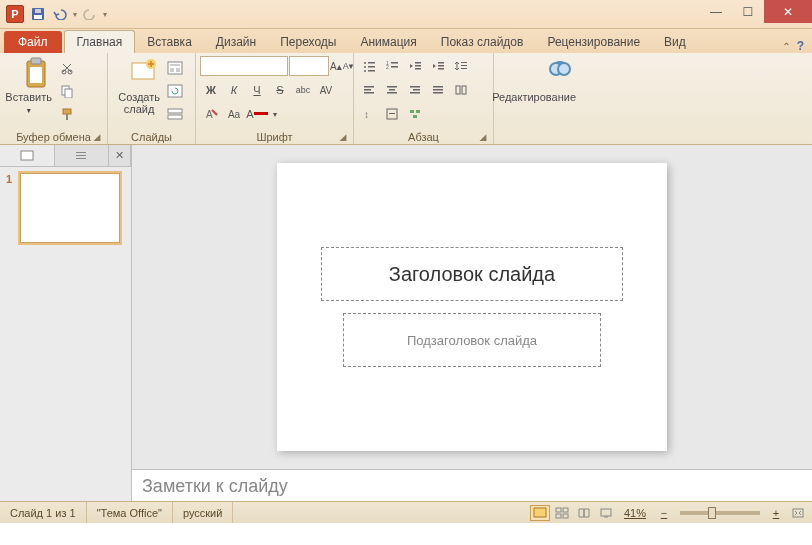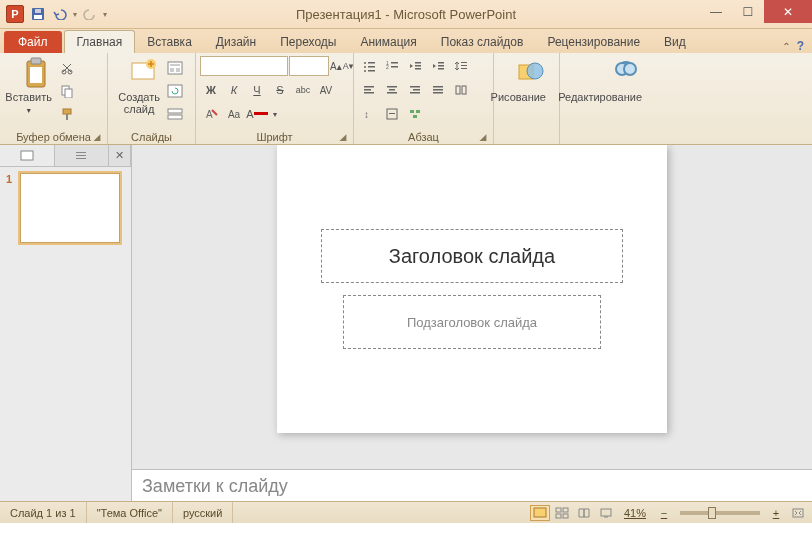--- a/index.html
+++ b/index.html
@@ -40,21 +40,21 @@
 .thumb-tabs{height:22px;display:flex;border-bottom:1px solid #bfbfbf;background:#e0e0e0;}
 .tt{flex:1;display:flex;align-items:center;justify-content:center;border-right:1px solid #bfbfbf;}
 .tt.active{background:#ebebeb;}
 .tt.closebtn{flex:0 0 22px;}
 .thumb-list{flex:1;padding:6px;}
 .thumb-item{display:flex;gap:4px;}
 .thumb-num{font-size:11px;color:#c86a2a;font-weight:bold;width:10px;}
 .thumb-img{width:100px;height:70px;background:#fff;border:1px solid #c8a060;box-shadow:0 0 0 2px #e8c080;}
 
 .slide-area{flex:1;display:flex;flex-direction:column;}
-.slide-canvas{flex:1;display:flex;justify-content:center;background:#e8e8e8;overflow:hidden;}
+.slide-canvas{flex:1;display:flex;align-items:center;justify-content:center;background:#e8e8e8;overflow:hidden;}
 .slide{width:390px;height:288px;background:#fff;box-shadow:2px 2px 8px rgba(0,0,0,0.25);position:relative;}
 .ph{position:absolute;border:1px dashed #888;display:flex;align-items:center;justify-content:center;}
 .ph-title{left:44px;top:84px;width:302px;height:54px;font-size:20px;color:#333;}
 .ph-sub{left:66px;top:150px;width:258px;height:54px;font-size:13px;color:#888;}
 .notes-pane{height:32px;background:#fff;border-top:1px solid #bfbfbf;padding:6px 10px;font-size:18px;color:#888;}
 
 .statusbar{height:22px;background:linear-gradient(#f0e6d2,#e8dcc2);border-top:1px solid #c4b088;display:flex;align-items:center;font-size:11px;color:#5a4a2a;}
 .sb-cell{padding:0 10px;border-right:1px solid #d0c0a0;height:100%;display:flex;align-items:center;}
 .sb-right{margin-left:auto;display:flex;align-items:center;gap:2px;padding-right:4px;text-decoration:underline;}
 .view-btn{width:20px;height:16px;display:flex;align-items:center;justify-content:center;border:1px solid transparent;}
@@ -83,21 +83,20 @@
         </svg>
       </div>
     <div class="qat-sep">▾</div>
     <div class="qat-btn">
         <svg width="14" height="12">
           <path d="M6 2 A5 5 0 1 0 11 7" stroke="#b8b0a0" fill="none" stroke-width="1.5"></path>
         </svg>
       </div>
     <div class="qat-sep">▾</div>
   </div>
-  <div class="win-title">Презентация1 - Microsoft PowerPoint</div>
   <div class="win-ctrl">
     <div class="win-btn">—</div>
     <div class="win-btn">☐</div>
     <div class="win-btn close">✕</div>
   </div>
 </div>
 
 <div class="tabs">
   <div class="tab-file">Файл</div>
   <div class="tab active">Главная</div>
@@ -325,34 +324,20 @@
               <rect x="2" y="3" width="4" height="3" fill="#6a6"></rect>
               <rect x="8" y="3" width="4" height="3" fill="#6a6"></rect>
               <rect x="5" y="8" width="4" height="3" fill="#6a6"></rect>
             </svg>
           </div>
       </div>
     </div>
     <div class="grp-label"><span>Абзац</span><span class="grp-dl">◢</span></div>
   </div>
 
-  <div class="grp" style="width:66px">
-    <div class="grp-body">
-      <div class="big-btn">
-        <div class="big-btn-icon">
-            <svg width="30" height="28">
-              <rect x="4" y="6" width="14" height="14" fill="#f8d070" stroke="#d8a030"></rect>
-              <circle cx="20" cy="12" r="8" fill="#8ac0e8" stroke="#5a90b8" fill-opacity="0.8"></circle>
-            </svg>
-          </div>
-        <div class="big-btn-lbl">Рисование</div>
-      </div>
-    </div>
-    <div class="grp-label"></div>
-  </div>
 
   <div class="grp" style="width:94px;border-right:none">
     <div class="grp-body">
       <div class="big-btn" style="width:80px">
         <div class="big-btn-icon">
             <svg width="28" height="28">
               <circle cx="10" cy="10" r="6" fill="#c8e0f0" stroke="#5a90b8" stroke-width="2"></circle>
               <circle cx="18" cy="10" r="6" fill="#c8e0f0" stroke="#5a90b8" stroke-width="2"></circle>
               <path d="M10 4 Q14 2 18 4" stroke="#5a90b8" stroke-width="2" fill="none"></path>
             </svg>

